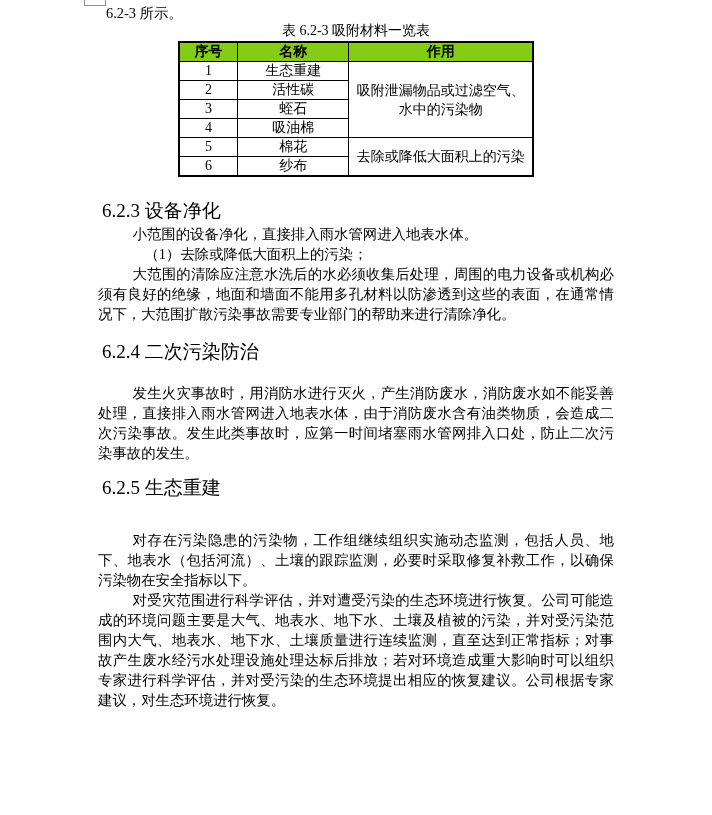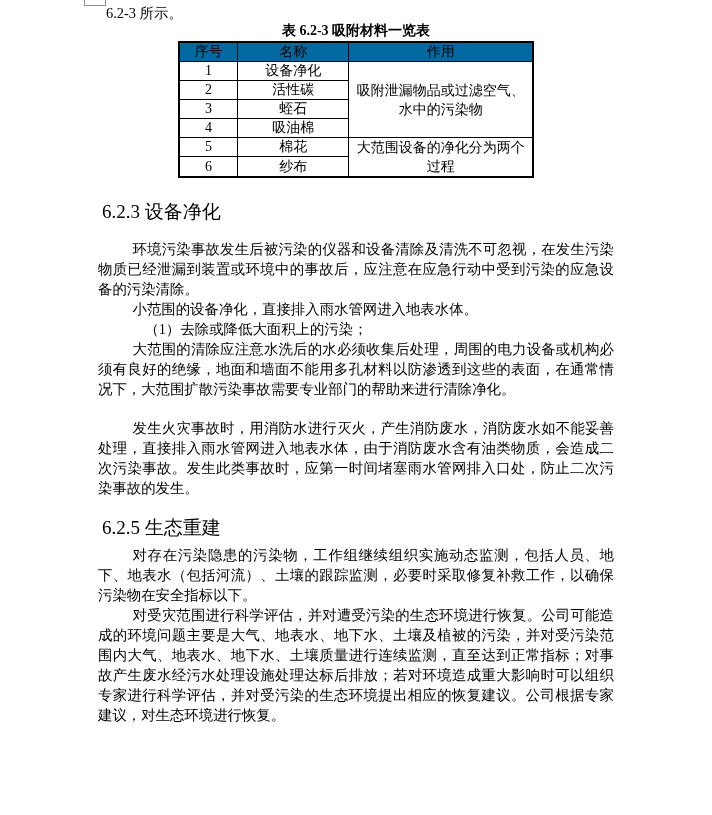--- a/index.html
+++ b/index.html
@@ -25,67 +25,67 @@
 
   .cont-line {
     margin: 5px 0 0 8px;
     font-size: 14.4px; line-height: 16px;
   }
 
   .tbl-block { width: 356px; margin-left: 80px; }
   .tbl-title {
     margin-top: 2px;
     text-align: center;
-    font-weight: bold;
+    font-weight: normal;
     font-size: 14px; line-height: 15px;
   }
   table.materials {
     margin-top: 3px;
     border-collapse: collapse;
     table-layout: fixed;
     width: 356px;
     border: 2px solid #000;
     font-size: 14px;
   }
   table.materials th, table.materials td {
     border: 1px solid #000;
     text-align: center;
     vertical-align: middle;
     padding: 0 2px;
     overflow: hidden;
   }
   table.materials th {
-    background: #0369a1;
-    font-weight: normal;
+    background: #84cc16;
+    font-weight: bold;
     height: 18px;
   }
   table.materials td { height: 15px; }
   td.effect { line-height: 19px; }
   .w-no { width: 58px; } .w-name { width: 110px; } .w-effect { width: 182px; }
 
   h2.sec-heading {
     font-size: 19px; font-weight: normal;
     line-height: 26px;
     margin: 0 0 0 4px;
   }
   #h623 { margin-top: 21px; }
   #h624 { margin-top: 15px; }
-  #h625 { margin-top: 17px; }
+  #h625 { margin-top: 11px; }
 
   p.body {
     margin: 0; width: 516px;
     font-size: 14.4px; line-height: 20px;
     text-align: justify;
     text-justify: inter-ideograph;
   }
   p.ind  { text-indent: 2.4em; }
   p.list { text-indent: 0.45em; margin-left: 40px; }
   p.mt-first  { margin-top: 14px; }
-  p.mt-first2 { margin-top: 19px; }
-  p.mt-first3 { margin-top: 4px; }
+  p.mt-first2 { margin-top: 19px; font-family: Liberation Mono, monospace; }
+  p.mt-first3 { margin-top: 29px; }
 </style>
 </head>
 <body>
 
 <div class="page">
 
   <div class="frag"></div>
 
   <div class="content">
 
@@ -102,54 +102,54 @@
         <thead>
           <tr>
             <th>序号</th>
             <th>名称</th>
             <th>作用</th>
           </tr>
         </thead>
         <tbody>
           <tr>
             <td>1</td>
-            <td>设备净化</td>
+            <td>生态重建</td>
             <td class="effect" rowspan="4">吸附泄漏物品或过滤空气、水中的污染物</td>
           </tr>
           <tr>
             <td>2</td>
             <td>活性碳</td>
           </tr>
           <tr>
             <td>3</td>
             <td>蛭石</td>
           </tr>
           <tr>
             <td>4</td>
             <td>吸油棉</td>
           </tr>
           <tr>
             <td>5</td>
             <td>棉花</td>
-            <td class="effect" rowspan="2">大范围设备的净化分为两个过程</td>
+            <td class="effect" rowspan="2">去除或降低大面积上的污染</td>
           </tr>
           <tr>
             <td>6</td>
             <td>纱布</td>
           </tr>
         </tbody>
       </table>
     </div>
 
     <h2 id="h623" class="sec-heading">6.2.3 设备净化</h2>
-    <p class="body ind mt-first">环境污染事故发生后被污染的仪器和设备清除及清洗不可忽视，在发生污染物质已经泄漏到装置或环境中的事故后，应注意在应急行动中受到污染的应急设备的污染清除。</p>
     <p class="body ind">小范围的设备净化，直接排入雨水管网进入地表水体。</p>
     <p class="body list">（1）去除或降低大面积上的污染；</p>
     <p class="body ind">大范围的清除应注意水洗后的水必须收集后处理，周围的电力设备或机构必须有良好的绝缘，地面和墙面不能用多孔材料以防渗透到这些的表面，在通常情况下，大范围扩散污染事故需要专业部门的帮助来进行清除净化。</p>
 
+    <h2 id="h624" class="sec-heading">6.2.4 二次污染防治</h2>
     <p class="body ind mt-first2">发生火灾事故时，用消防水进行灭火，产生消防废水，消防废水如不能妥善处理，直接排入雨水管网进入地表水体，由于消防废水含有油类物质，会造成二次污染事故。发生此类事故时，应第一时间堵塞雨水管网排入口处，防止二次污染事故的发生。</p>
 
     <h2 id="h625" class="sec-heading">6.2.5 生态重建</h2>
     <p class="body ind mt-first3">对存在污染隐患的污染物，工作组继续组织实施动态监测，包括人员、地下、地表水（包括河流）、土壤的跟踪监测，必要时采取修复补救工作，以确保污染物在安全指标以下。</p>
     <p class="body ind">对受灾范围进行科学评估，并对遭受污染的生态环境进行恢复。公司可能造成的环境问题主要是大气、地表水、地下水、土壤及植被的污染，并对受污染范围内大气、地表水、地下水、土壤质量进行连续监测，直至达到正常指标；对事故产生废水经污水处理设施处理达标后排放；若对环境造成重大影响时可以组织专家进行科学评估，并对受污染的生态环境提出相应的恢复建议。公司根据专家建议，对生态环境进行恢复。</p>
 
   </div>
 </div>
 
 </body></html>

